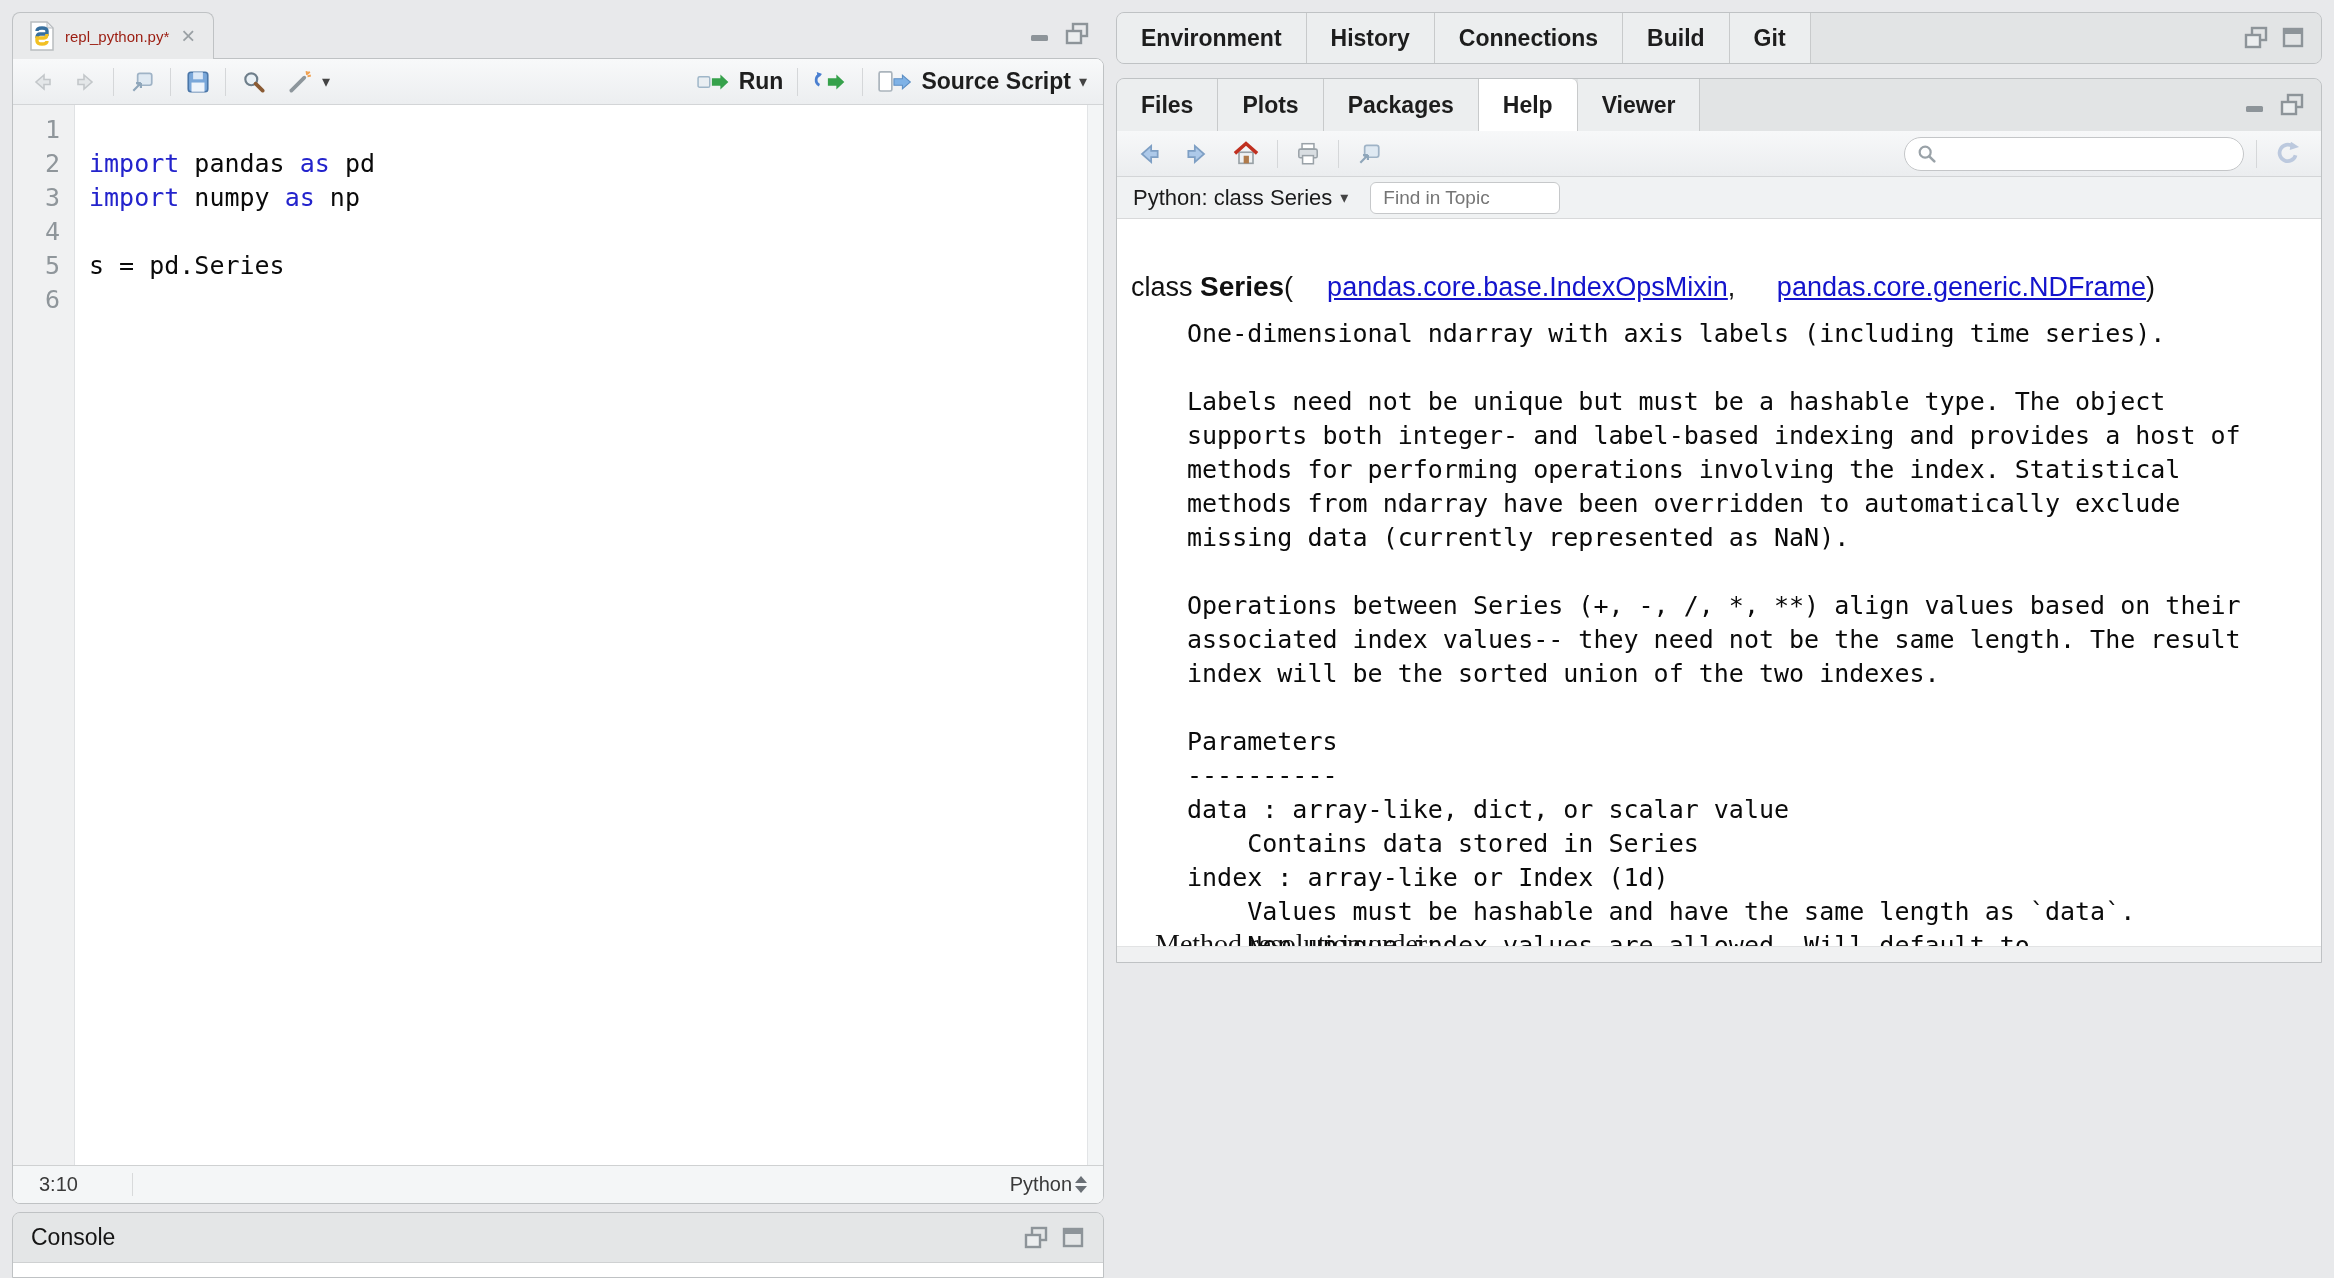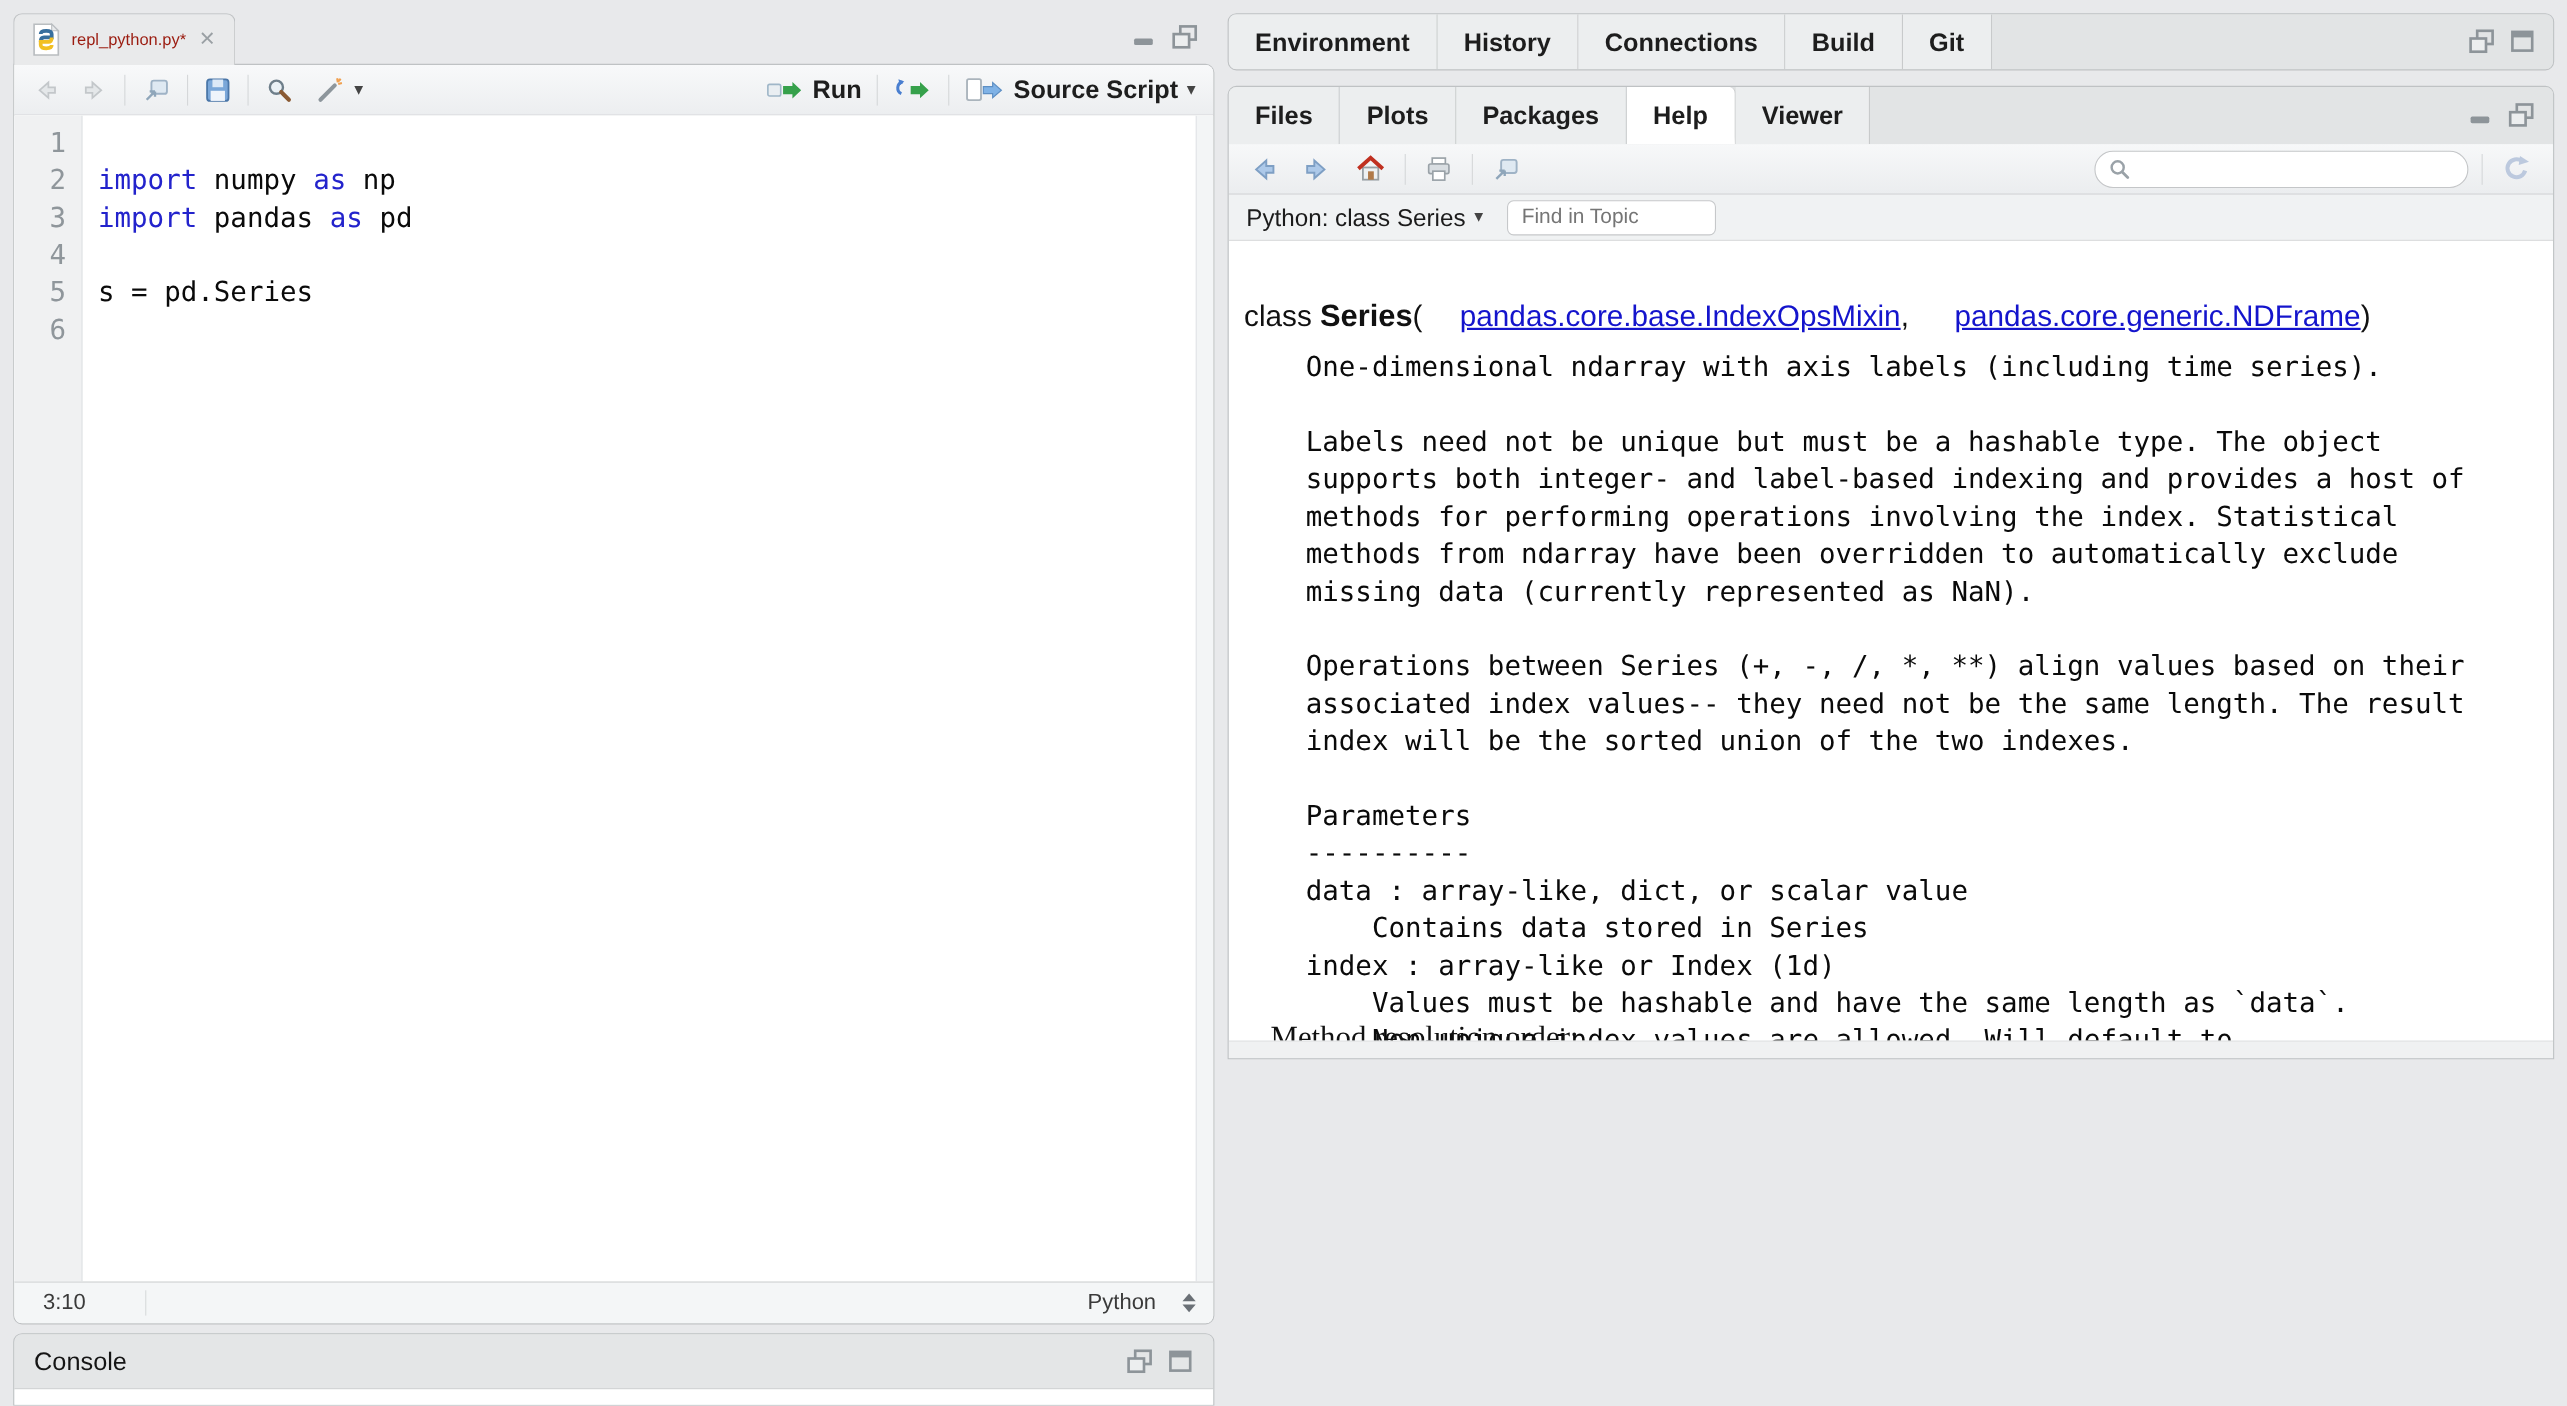--- a/index.html
+++ b/index.html
@@ -62,21 +62,21 @@
   }
   .kw{color:var(--keyword-blue);}
   .vscroll{flex:0 0 16px;background:#f3f5f6;border-left:1px solid #e2e4e6;}
 
   .status-bar{
     flex:0 0 38px;display:flex;align-items:center;
     background:#f4f6f7;border-top:1px solid #cfd1d2;font-size:20px;color:#3a3a3a;
   }
   .status-pos{flex:0 0 120px;display:flex;align-items:center;padding-left:26px;border-right:1px solid #d8dadb;}
   .status-mid{flex:1;background:#f8fafb;border-right:1px solid #d8dadb;}
-  .status-lang{flex:0 0 118px;display:flex;align-items:center;justify-content:flex-end;gap:24px;padding-right:16px;}
+  .status-lang{flex:0 0 118px;display:flex;align-items:center;justify-content:flex-end;gap:3px;padding-right:16px;}
   .spinner{display:inline-flex;flex-direction:column;gap:3px;}
   .spinner i{width:0;height:0;border-left:6px solid transparent;border-right:6px solid transparent;}
   .spinner .up{border-bottom:7px solid #6a7076;}
   .spinner .down{border-top:7px solid #6a7076;}
 
   
   .console-pane{left:12px;top:1212px;width:1092px;height:66px;border-radius:8px 8px 0 0;overflow:hidden;}
   .console-header{height:50px;display:flex;align-items:center;background:#e4e6e7;border-bottom:1px solid #cfd1d2;padding:0 18px;}
   .console-title{font-size:23px;font-weight:400;color:#151515;flex:1;}
   .console-body{height:16px;background:#fff;}
@@ -233,22 +233,22 @@
       <div class="gutter">
         <div>1</div>
         <div>2</div>
         <div>3</div>
         <div>4</div>
         <div>5</div>
         <div>6</div>
       </div>
       <div class="code-lines">
         <div class="code-line"></div>
+        <div class="code-line"><span class="kw">import</span><span> pandas </span><span class="kw">as</span><span> pd</span></div>
         <div class="code-line"><span class="kw">import</span><span> numpy </span><span class="kw">as</span><span> np</span></div>
-        <div class="code-line"><span class="kw">import</span><span> pandas </span><span class="kw">as</span><span> pd</span></div>
         <div class="code-line"></div>
         <div class="code-line"><span>s = pd.Series</span></div>
         <div class="code-line"></div>
       </div>
       <div class="vscroll"></div>
     </div>
 
     <div class="status-bar">
       <div class="status-pos">3:10</div>
       <div class="status-mid"></div>

